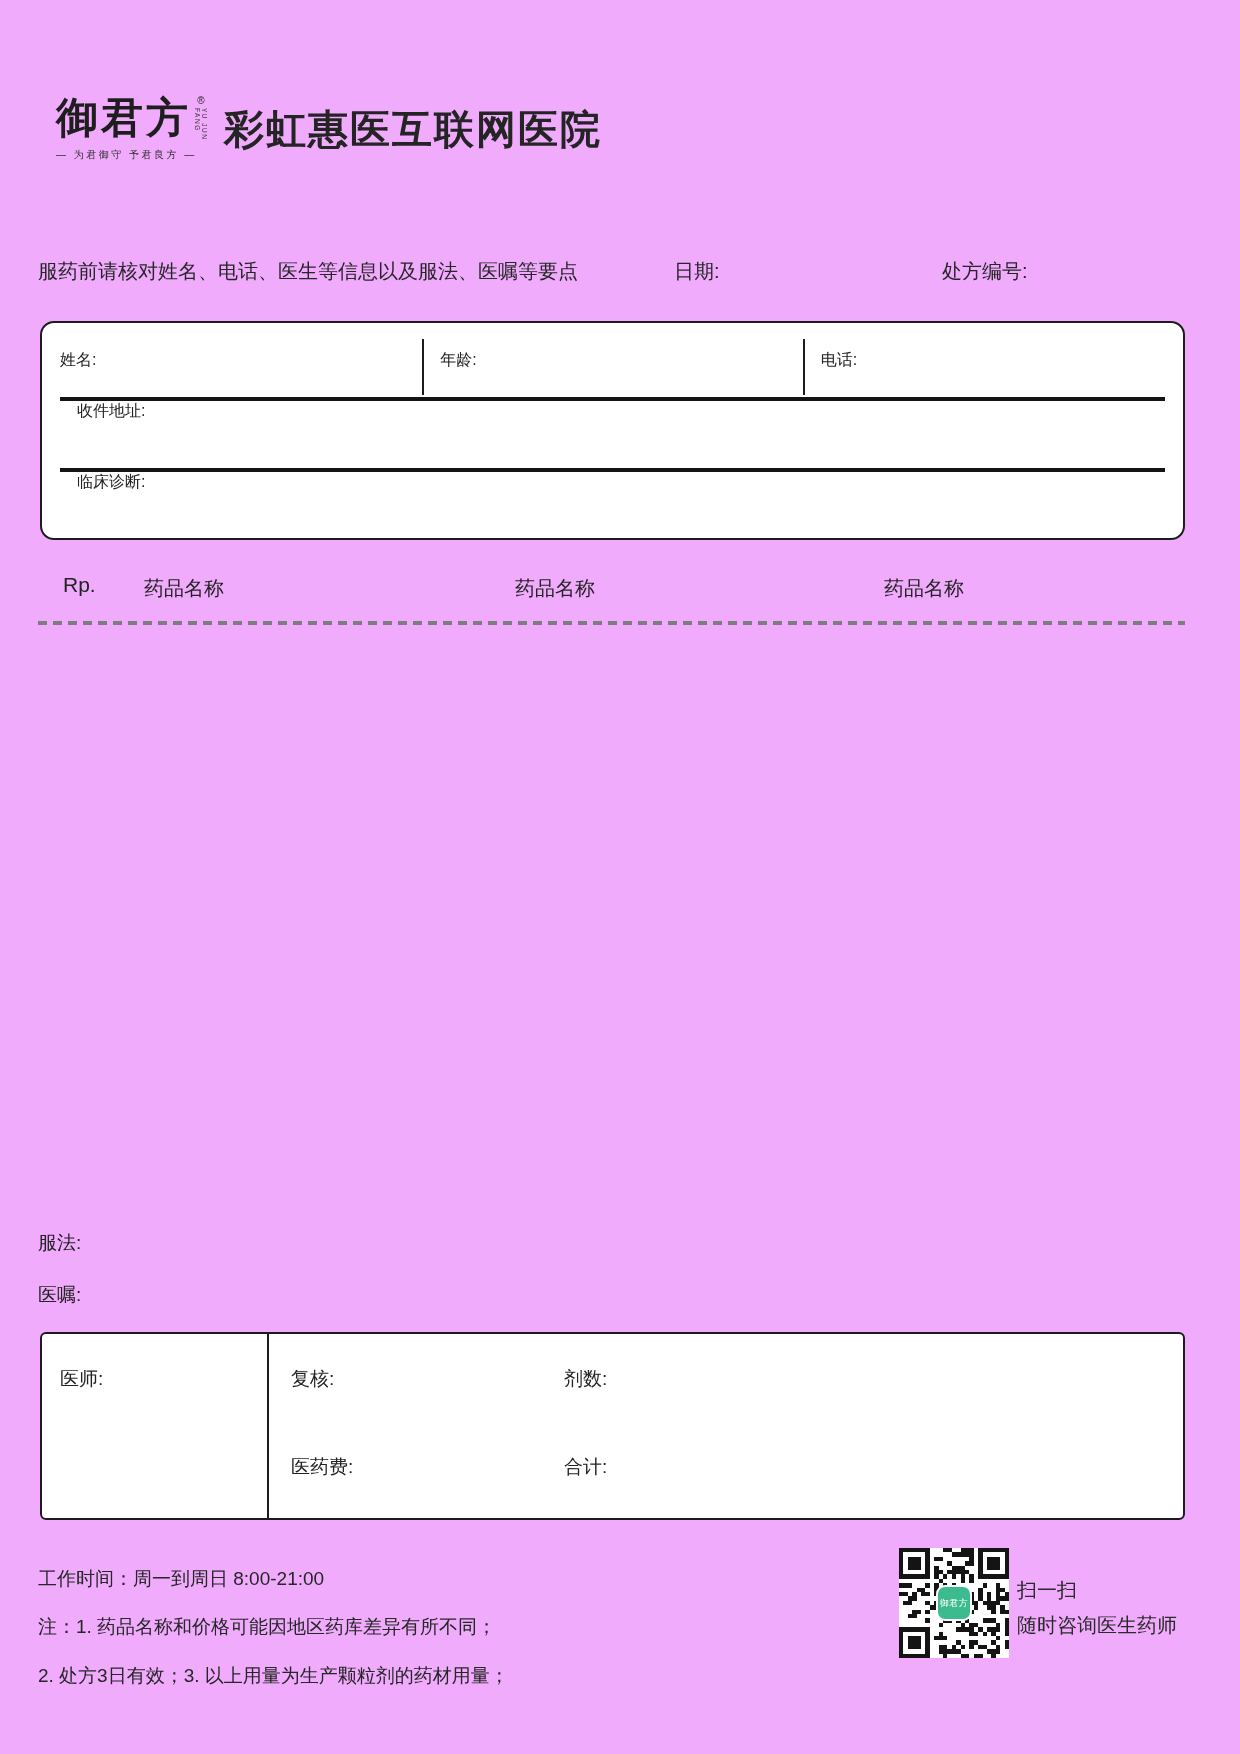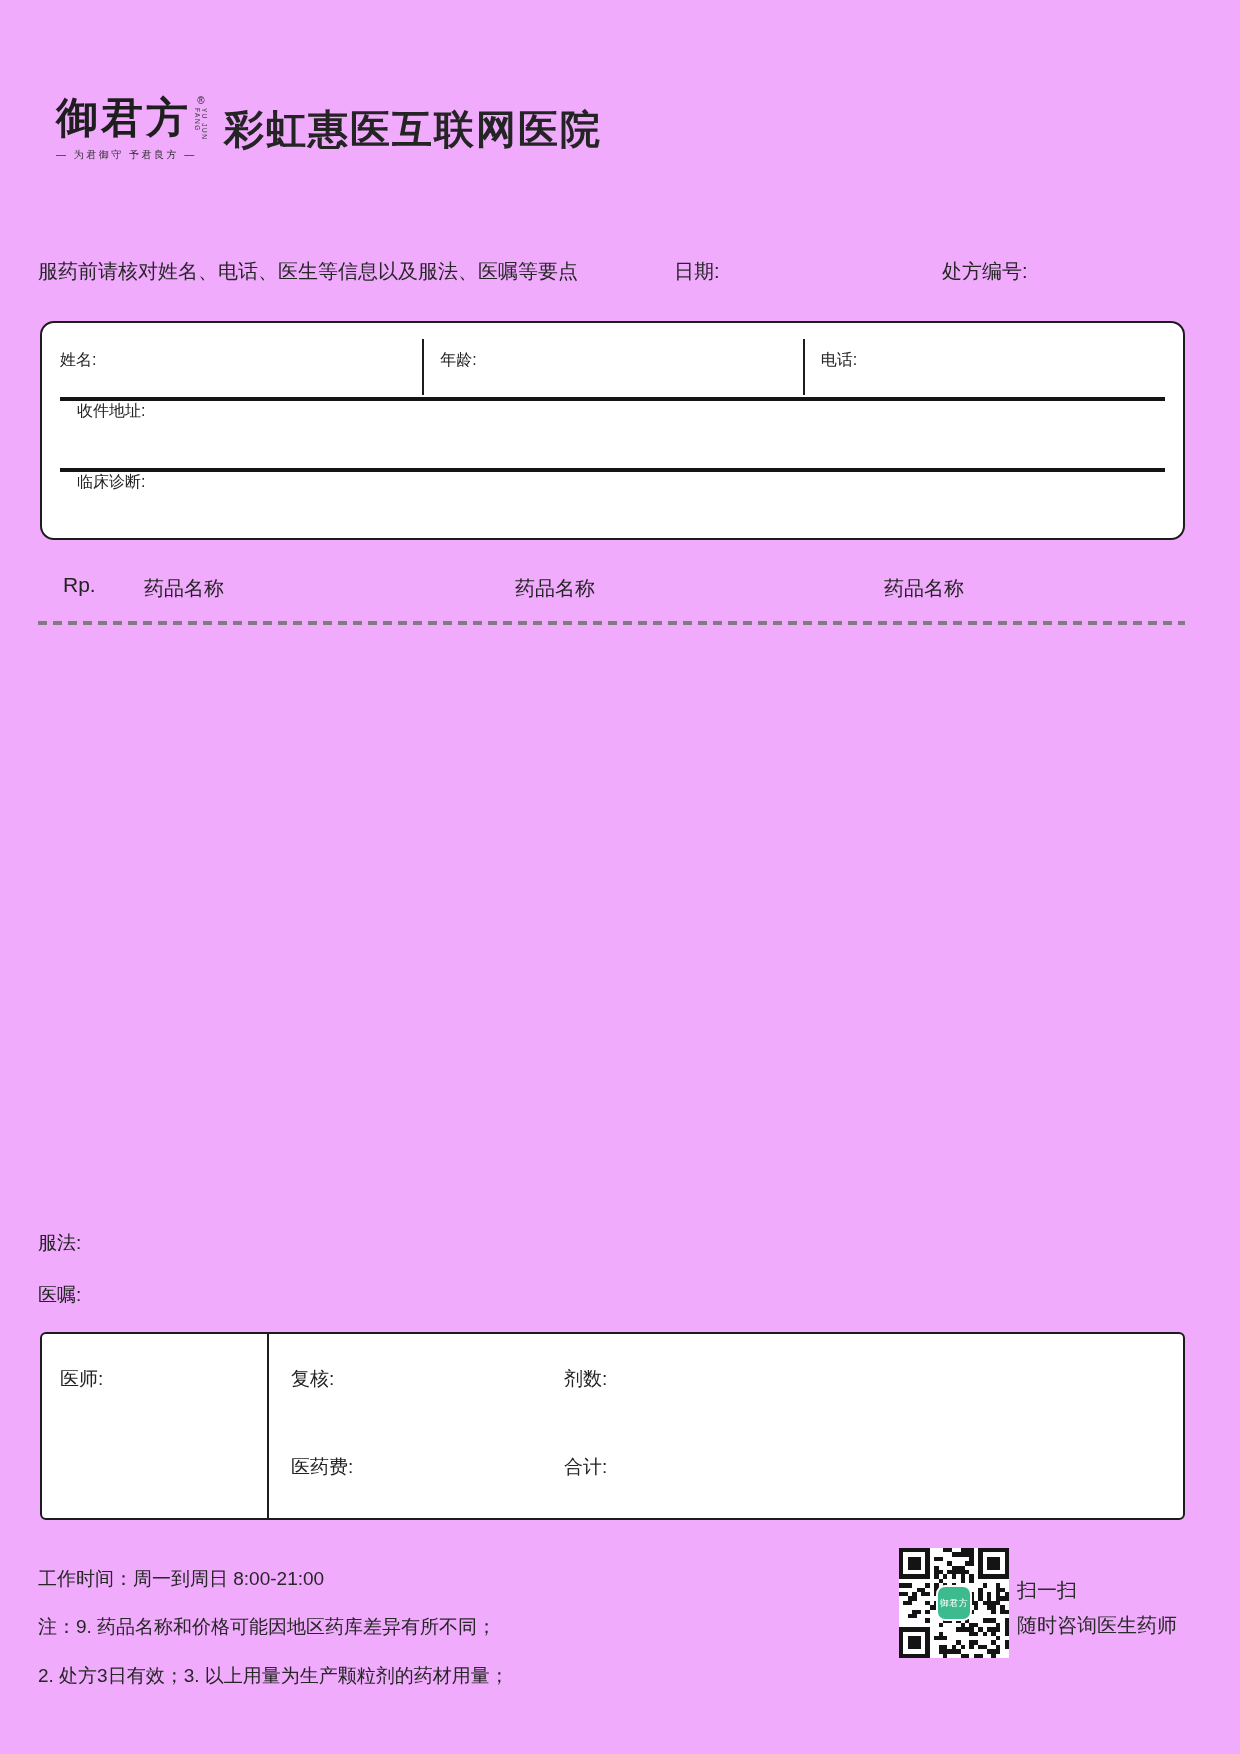--- a/index.html
+++ b/index.html
@@ -164,21 +164,21 @@
         <span class="dlabel">剂数:</span>
       </div>
       <div class="drow">
         <span class="dlabel first">医药费:</span>
         <span class="dlabel">合计:</span>
       </div>
     </div>
   </div>
 
   <div class="hours-line">工作时间：周一到周日  8:00-21:00</div>
-  <div class="note-line1">注：9. 药品名称和价格可能因地区药库差异有所不同；</div>
+  <div class="note-line1">注：1. 药品名称和价格可能因地区药库差异有所不同；</div>
   <div class="note-line2">2. 处方3日有效；3. 以上用量为生产颗粒剂的药材用量；</div>
 
   <div class="qr-wrap">
     <svg id="qr-svg" viewBox="0 0 25 25" xmlns="http://www.w3.org/2000/svg">
         <rect x="0" y="0" width="25" height="25" fill="#ffffff"></rect>
         <rect x="0" y="0" width="1" height="1" fill="#141414"></rect>
         <rect x="1" y="0" width="1" height="1" fill="#141414"></rect>
         <rect x="2" y="0" width="1" height="1" fill="#141414"></rect>
         <rect x="3" y="0" width="1" height="1" fill="#141414"></rect>
         <rect x="4" y="0" width="1" height="1" fill="#141414"></rect>

